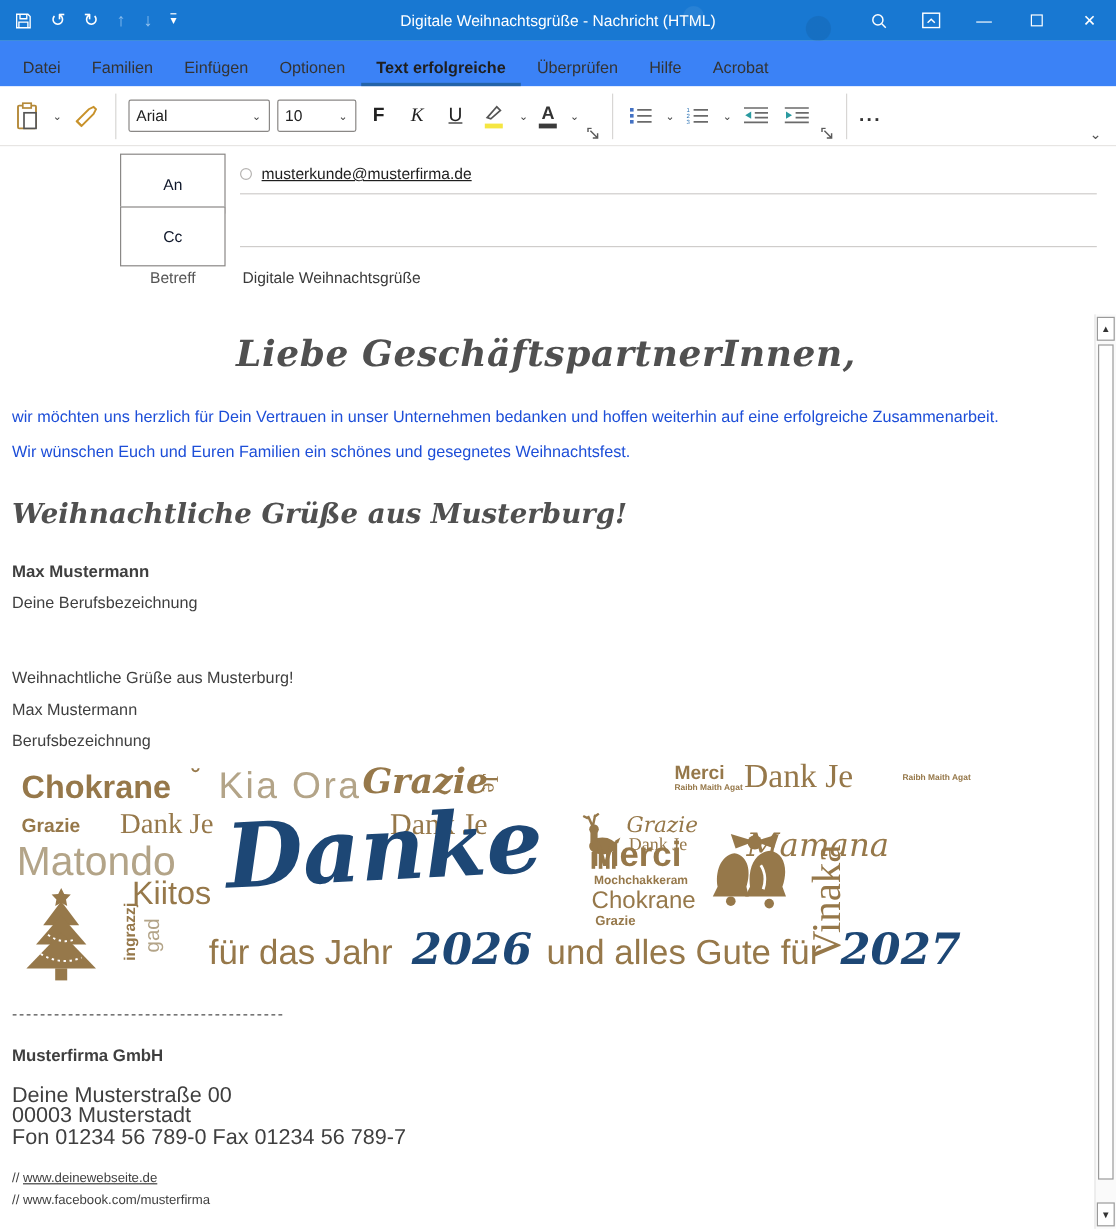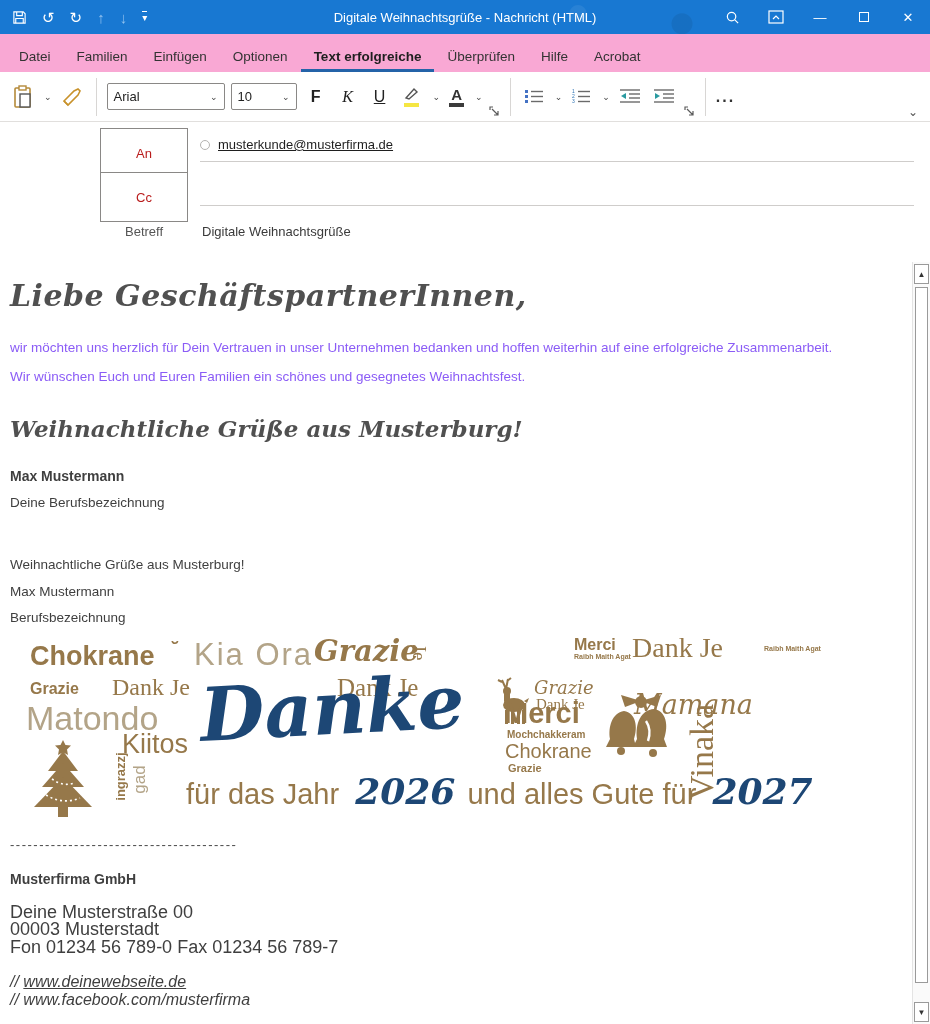--- a/index.html
+++ b/index.html
@@ -16,21 +16,21 @@
   .qat { display:flex; align-items:center; gap:15px; padding-left:12px; z-index:2; }
   .qat span { font-size:15px; line-height:1; cursor:default; }
   .qat .dim { color:#8fc0ee; }
   .qat .chev { font-size:10px; border-top:1px solid #fff; padding-top:1px; }
   .tb-title { position:absolute; left:0; right:0; text-align:center; font-size:13px; z-index:1; }
   .win-group { margin-left:auto; display:flex; align-items:center; gap:0; z-index:2; }
   .win-btn { width:44px; height:34px; display:flex; align-items:center; justify-content:center; font-size:13px; }
   .maxbox { width:10px; height:10px; border:1px solid #fff; display:inline-block; }
 
   
-  .tabs { display:flex; align-items:flex-end; gap:0; height:38px; background:#f9a8d4;
+  .tabs { display:flex; align-items:flex-end; gap:0; height:38px; background:#3b82f6;
     padding-left:6px; font-size:13.5px; color:#333; }
   .tab { padding:9px 13px 8px; cursor:default; }
   .tab.active { font-weight:bold; color:#1f1f1f; border-bottom:3px solid #2463a8; padding-bottom:5px; }
 
   
   .toolbar { position:relative; height:50px; display:flex; align-items:center; gap:6px;
     padding:0 10px; border-bottom:1px solid #e1dfdd; background:#fff; }
   .tsep { width:1px; height:38px; background:#d8d6d4; margin:0 4px; }
   .tbtn { display:flex; align-items:center; justify-content:center; height:30px; padding:0 3px; }
   .chev-s { font-size:9px; color:#444; margin-left:2px; }
@@ -48,50 +48,50 @@
   .more-dots { font-size:16px; letter-spacing:2px; color:#333; font-weight:bold; }
   .collapse-chev { position:absolute; right:12px; bottom:2px; font-size:12px; color:#555; }
   svg.icon { display:block; }
 
   
   .envelope { position:relative; height:140px; background:#fff; font-size:13px; }
   .send-btn { position:absolute; left:16px; top:10px; width:66px; height:76px;
     border:1px solid #8a8886; display:flex; flex-direction:column; align-items:center;
     justify-content:center; gap:7px; color:#333; background:#fff; }
   .field-btn { position:absolute; left:100px; width:88px; height:50px; border:1px solid #8a8886;
-    display:flex; align-items:center; justify-content:center; color:#b91c1c; background:#fff;text-align:right; }
+    display:flex; align-items:center; justify-content:center; color:#0f172a; background:#fff;text-align:right; }
   .an-btn { top:6px; } .cc-btn { top:50px; }
   .addr-line { position:absolute; left:200px; right:16px; height:34px; display:flex;
     align-items:center; border-bottom:1px solid #cfcdcb; }
   .to-line { top:6px; } .cc-line { top:50px; }
   .presence { width:10px; height:10px; border:1px solid #b5b3b1; border-radius:50%; margin-right:8px; }
   .recipient { color:#1f1f1f; text-decoration:underline; }
   .subj-label { position:absolute; left:125px; top:102px; color:#555; }
   .subj-value { position:absolute; left:202px; top:102px; color:#3a3a3a; }
 
   
   .bodyarea { position:relative; height:762px; padding:4px 30px 0 10px; }
   .script { font-family:"DejaVu Serif", serif; font-style:italic; font-weight:bold; color:#505050; }
-  .greeting { font-size:30px; margin:12px 0 20px; letter-spacing:.5px; }
-  .para { font-size:13.5px; line-height:29px; color:#8b5cf6; }
+  .greeting { font-size:30px; margin:12px 0 20px; letter-spacing:.5px;text-align:center; }
+  .para { font-size:13.5px; line-height:29px; color:#1d4ed8; }
   .script-line { font-size:23px; margin-top:24px; }
   .name-bold { font-size:14px; font-weight:bold; margin-top:26px; }
   .role { font-size:13.5px; margin-top:11px; }
   .plainblock { margin-top:42px; font-size:13.5px; line-height:26.5px; }
 
   
-  .cloud { position:relative; width:712px; height:186px; margin-top:5px; margin-left:12px; }
+  .cloud { position:relative; width:712px; height:186px; margin-top:5px; margin-left:0; }
   .cw { position:absolute; white-space:nowrap; line-height:1; }
   .gold { color:#96784a; } .gold-l { color:#b3a488; } .blue { color:#1d4775; }
   .serif { font-family:"Liberation Serif", serif; }
   .scripty { font-family:"DejaVu Serif", serif; font-style:italic; }
   .divider { margin-top:14px; font-size:13px; letter-spacing:1.5px; color:#4a4a4a; }
   .company { font-size:14px; font-weight:bold; margin-top:19px; }
   .sigblock { margin-top:17px; font-size:18px; line-height:17.5px; }
-  .links { margin-top:17px; font-size:16px; line-height:18px;font-style:italic; }
+  .links { margin-top:17px; font-size:11px; line-height:18px; }
   .links a { color:#3f3f3f; }
   .link-u { text-decoration:underline; }
 
   
   .scrollbar { position:absolute; right:0; top:262px; bottom:0; width:18px; background:#fafafa;
     border-left:1px solid #e4e4e4; }
   .sb-btn { position:absolute; left:1px; right:1px; height:20px; border:1px solid #9a9a9a;
     display:flex; align-items:center; justify-content:center; font-size:8px; color:#333; background:#fff; }
   .sb-up { top:2px; } .sb-down { bottom:2px; }
   .sb-thumb { position:absolute; left:2px; right:2px; top:25px; height:696px;

